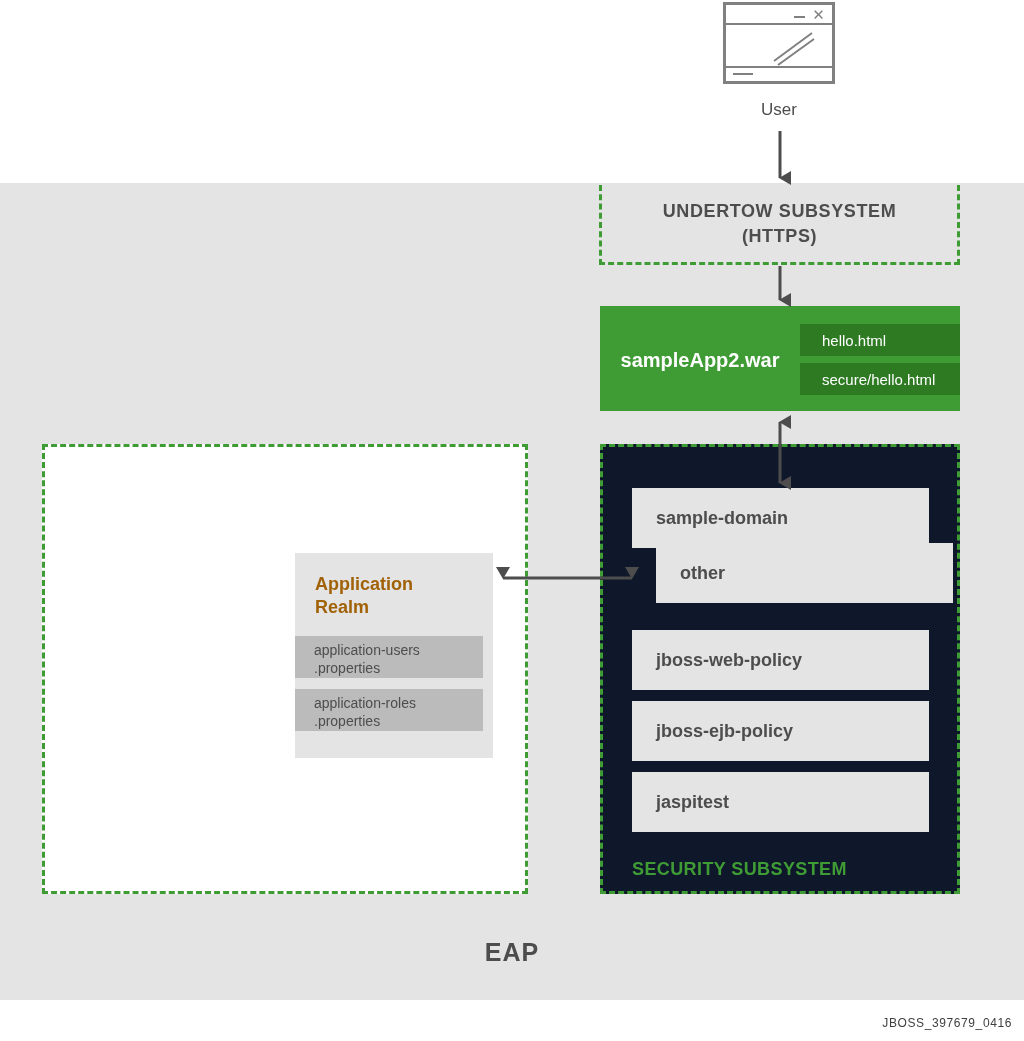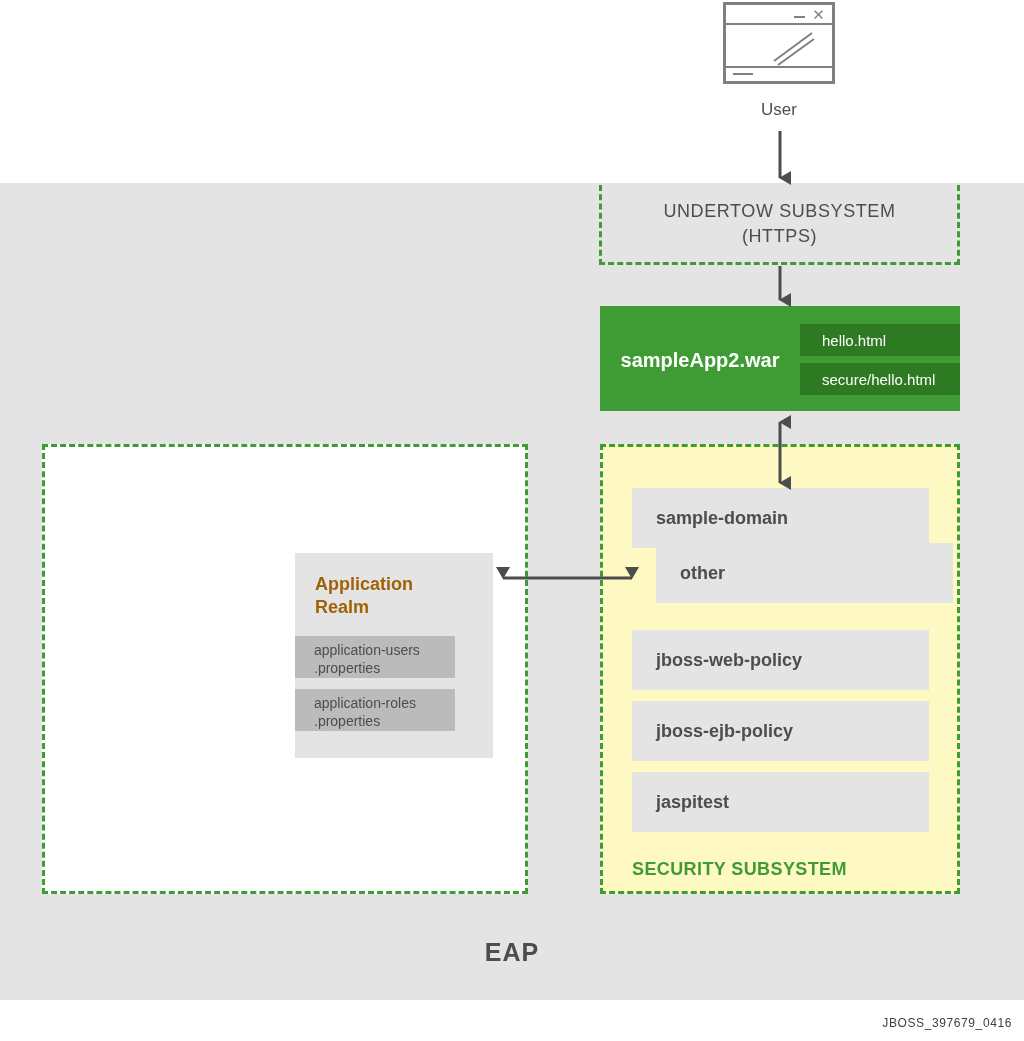--- a/index.html
+++ b/index.html
@@ -132,21 +132,21 @@
     height: 80px;
     border: 3px dashed #3f9c35;
     border-top: none;
     box-sizing: border-box;
     display: flex;
     align-items: center;
     justify-content: center;
   }
   .undertow-label {
     font-size: 18px;
-    font-weight: normal;
+    font-weight: bold;
     letter-spacing: 0.6px;
     text-align: center;
     line-height: 1.35;
     color: #4d4d4d;
     white-space: pre-line;
   }
 
   
   .war-box {
     position: absolute;
@@ -208,42 +208,42 @@
     width: 165px;
     font-size: 18px;
     font-weight: bold;
     line-height: 1.3;
     color: #a16207;
     white-space: pre-line;
   }
   .realm-prop {
     position: absolute;
     left: 0;
-    width: 160px;
+    width: 188px;
     height: 42px;
     background: #bbbbbb;
     color: #4d4d4d;
     font-size: 14px;
     line-height: 1.25;
     padding: 6px 0 0 19px;
     box-sizing: border-box;
     white-space: pre-line;
   }
   .realm-prop-0 { top: 83px; }
   .realm-prop-1 { top: 136px; }
 
   
   .security-box {
     position: absolute;
     left: 600px;
     top: 444px;
     width: 360px;
     height: 450px;
     border: 3px dashed #3f9c35;
-    background: #fef9c3;
+    background: #0f172a;
     box-sizing: border-box;
   }
   .sec-item {
     position: absolute;
     left: 29px;
     width: 297px;
     height: 60px;
     background: #e4e4e4;
     display: flex;
     align-items: center;

